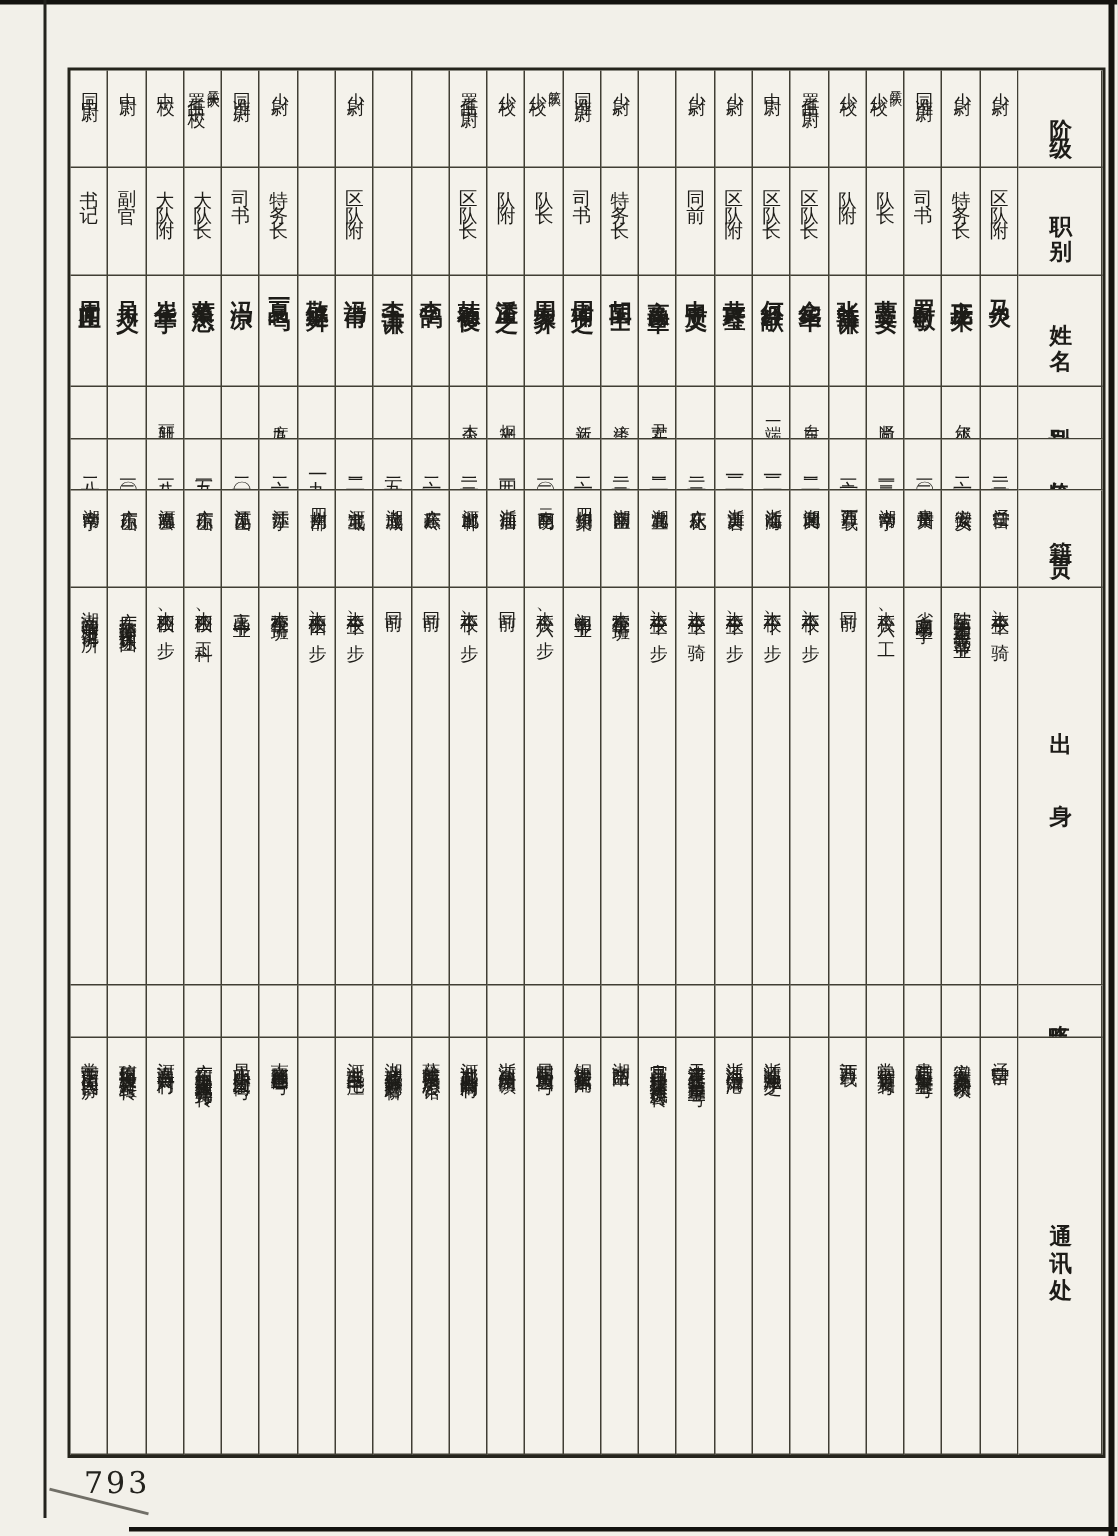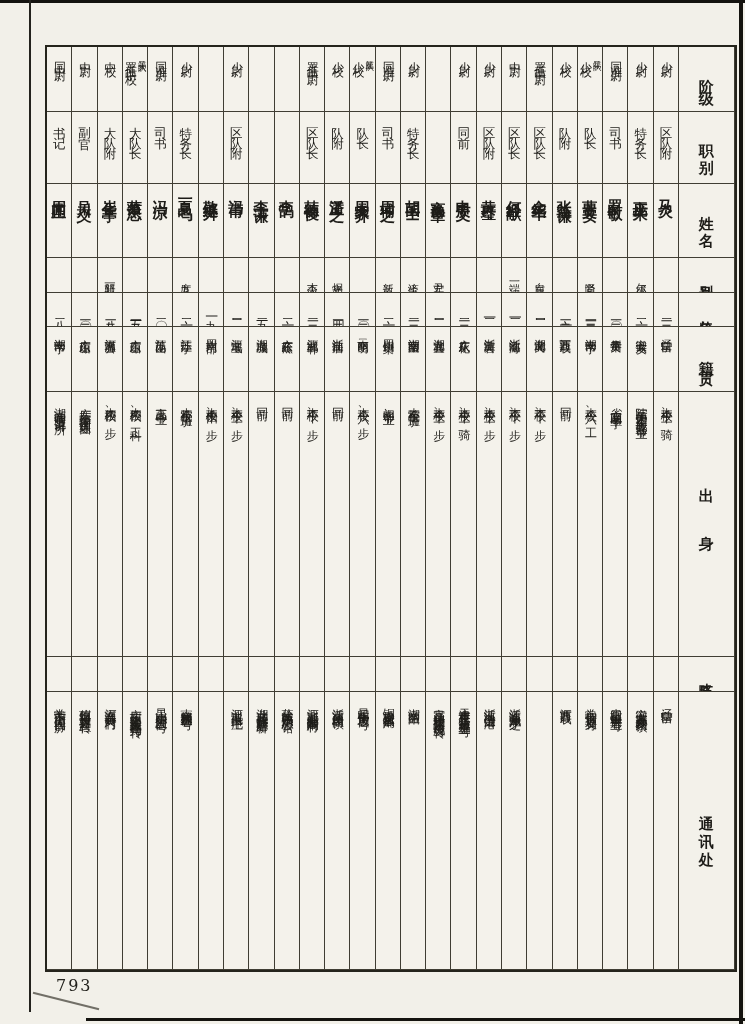--- a/index.html
+++ b/index.html
@@ -42,21 +42,21 @@
   .r-bg{font-size:12px;}       .r-bg .v{letter-spacing:2px;padding-top:6px;}
   .r-hist{align-items:center;font-size:11px;}
   .r-addr{font-size:12px;}     .r-addr .v{letter-spacing:1.5px;padding-top:7px;}
 
   
   .hdr{font-weight:bold;font-size:15px;align-items:center;background:#f3f1ea;}
   .hdr .v{padding:0;}
 
   .pagenum{
     position:absolute;left:56px;top:976px;
-    font-family:"DejaVu Serif",serif;font-size:16px;color:#23221d;letter-spacing:2px;
+    font-family:"DejaVu Serif",serif;font-size:20px;color:#23221d;letter-spacing:2px;
   }
 </style>
 </head>
 <body>
 
 <div class="page">
   <div class="edge-top"></div>
   <div class="edge-left"></div>
   <div class="edge-right"></div>
   <div class="edge-bottom"></div>

